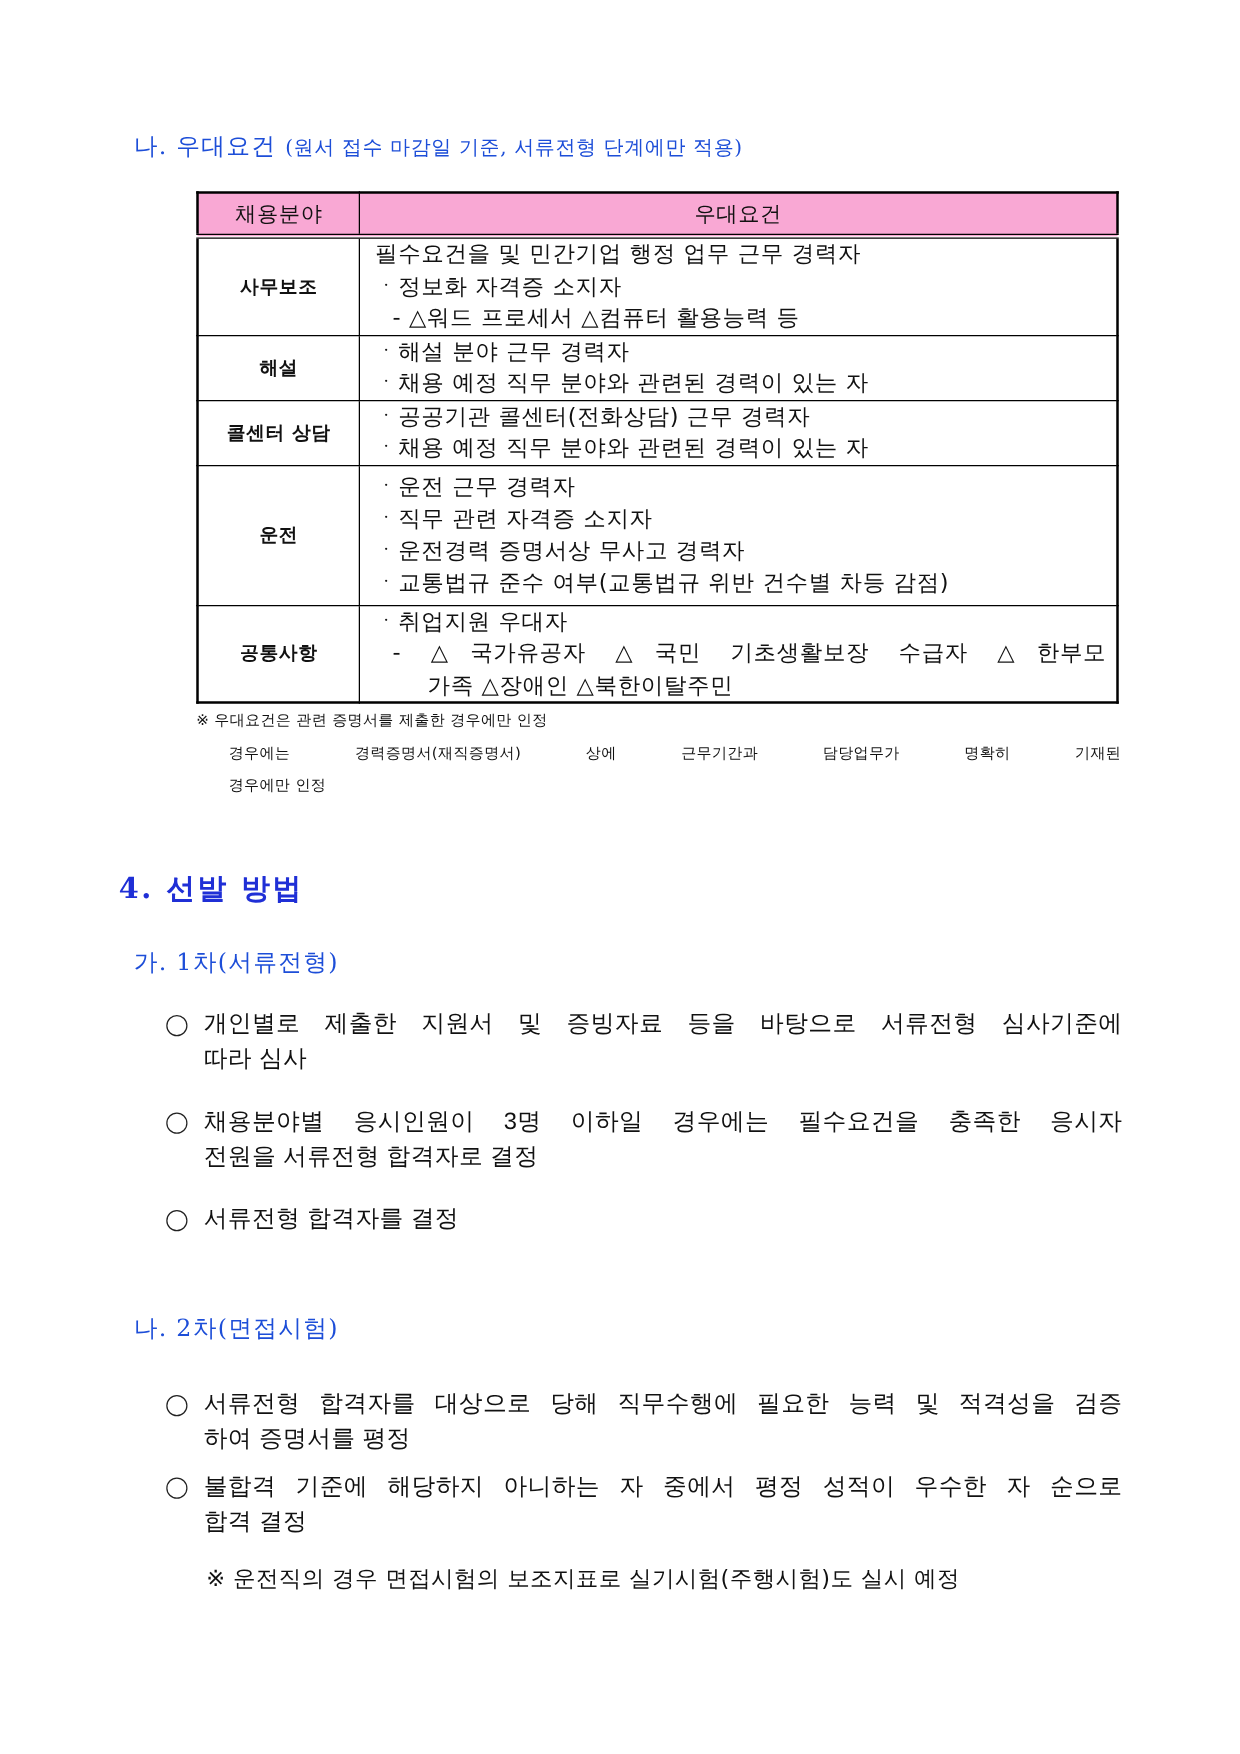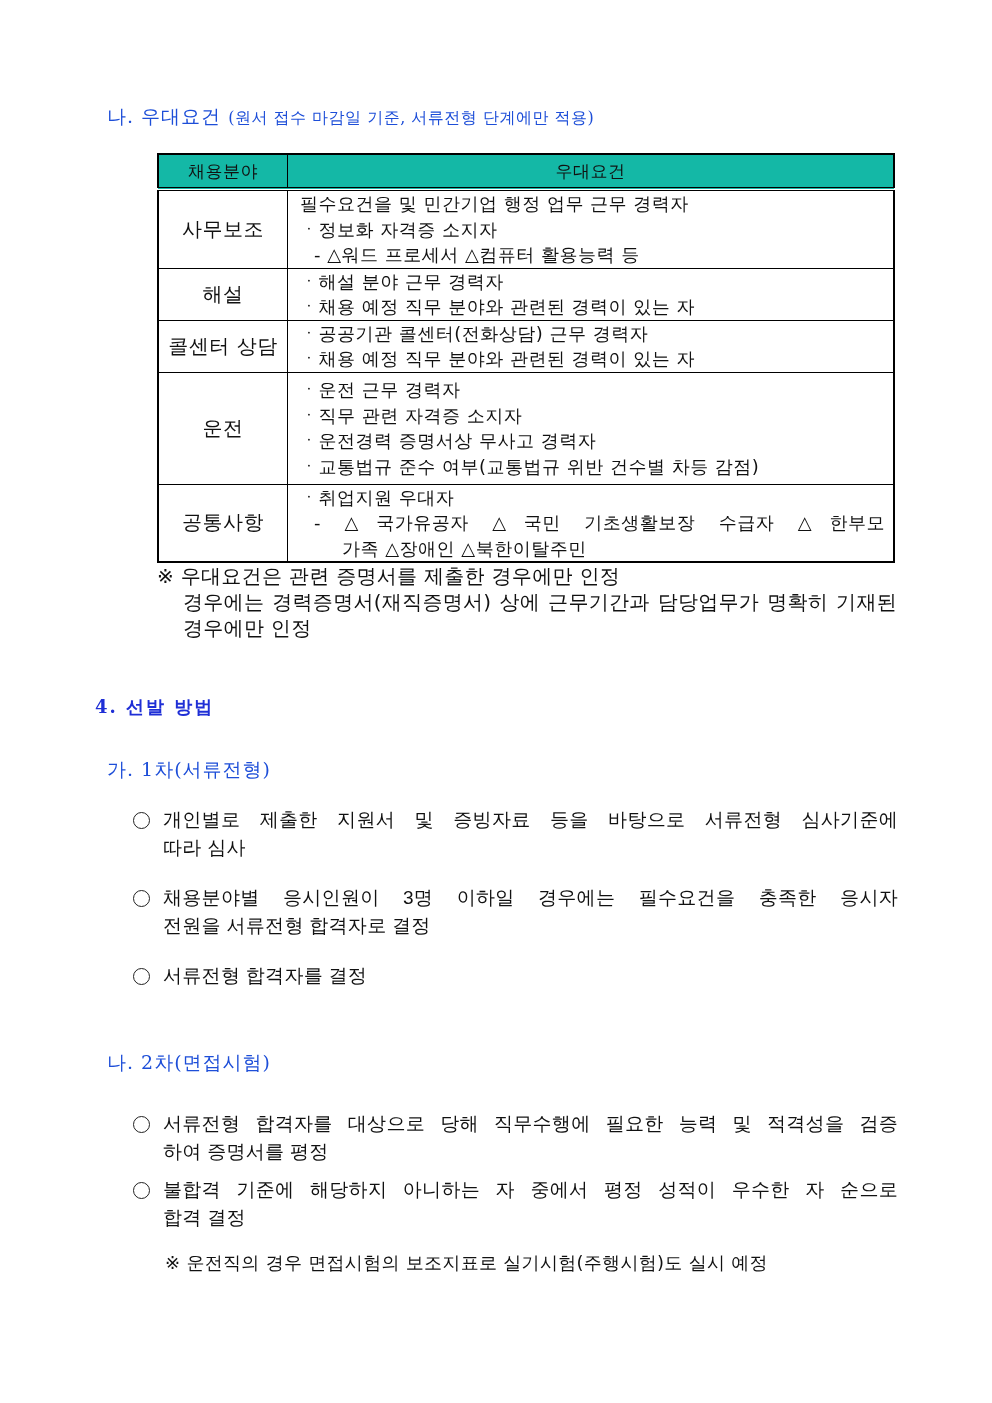--- a/index.html
+++ b/index.html
@@ -15,45 +15,45 @@
   }
   .h-sub .paren { font-size: 16px; letter-spacing: 0.5px; }
 
   
   .tbl {
     position: absolute; left: 157px; top: 153px; width: 738px;
     border-collapse: collapse; border: 2px solid #000;
     font-size: 18px; letter-spacing: 0.5px;
   }
   .tbl th {
-    background: #14b8a6; height: 32px; font-weight: normal;
+    background: #f9a8d4; height: 32px; font-weight: normal;
     border-bottom: 4px double #000; border-right: 1px solid #000;
     font-size: 17px; padding: 0;
   }
   .tbl th:last-child { border-right: none; }
   .tbl td { border: 1px solid #000; padding: 0; vertical-align: middle; }
   .tbl td.cat {
-    width: 128px; text-align: center; font-weight: normal; font-size: 20px;
+    width: 128px; text-align: center; font-weight: bold; font-size: 15px;
   }
   .tbl td.req { padding: 0 8px 0 12px; }
   .req-line { line-height: 25.5px; white-space: nowrap; }
   .req-line.sub { padding-left: 14px; }
   .req-line.sub2 { padding-left: 42px; }
   .req-line.justify { text-align: justify; text-align-last: justify; white-space: normal; }
 
   .note {
-    position: absolute; left: 157px; width: 740px; font-size: 20px; line-height: 26px;
+    position: absolute; left: 157px; width: 740px; font-size: 12px; line-height: 26px;
     letter-spacing: 0.3px;
   }
   .note .line { display: block; }
   .note .indent { padding-left: 26px; }
   .note .justify { text-align: justify; text-align-last: justify; }
 
   .h-main {
-    position: absolute; left: 95px; top: 695px; font-size: 18px; font-weight: bold;
+    position: absolute; left: 95px; top: 695px; font-size: 23px; font-weight: bold;
     color: #1f2fd6; letter-spacing: 2px;
     font-family: "DejaVu Serif", "Liberation Serif", serif;
   }
 
   .bullet {
     position: absolute; left: 133px; width: 765px; font-size: 19px; line-height: 28px;
     font-family: Liberation Sans, sans-serif; letter-spacing: 0.3px;
   }
   .bullet .circle {
     position: absolute; left: 0; top: 6px; width: 17px; height: 17px;

